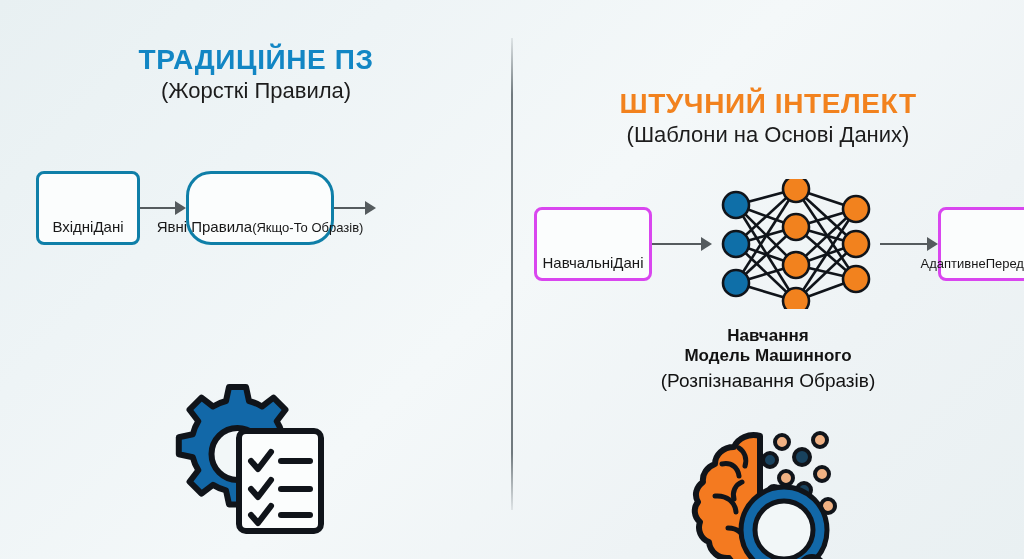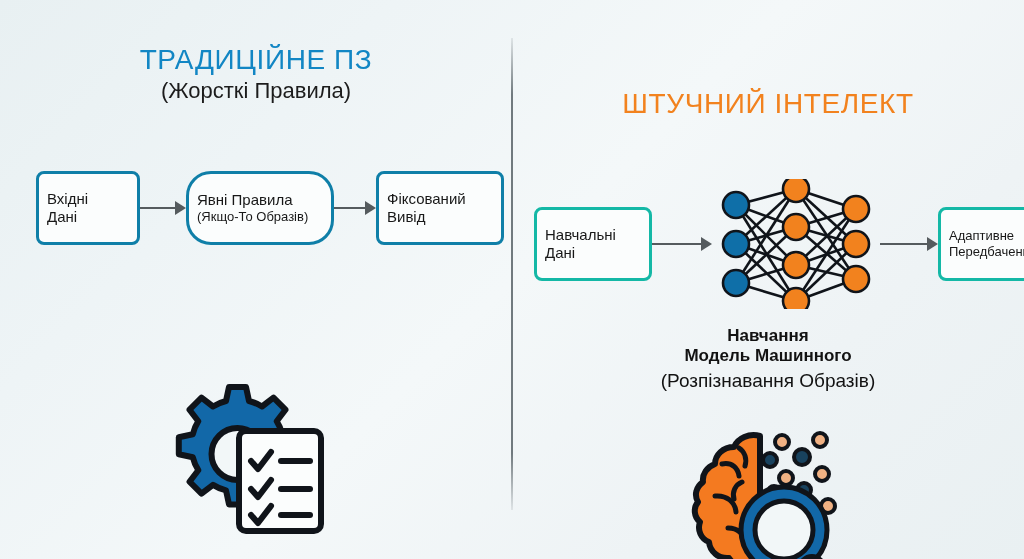--- a/index.html
+++ b/index.html
@@ -43,21 +43,21 @@
   
   .heading {
     position: absolute;
     top: 45px;
     left: 0;
     width: 512px;
     text-align: center;
   }
   .heading .title {
     font-size: 28px;
-    font-weight: normal;
+    font-weight: bold;
     letter-spacing: 0.6px;
     line-height: 1.05;
     margin: 0;
     text-align: center;
   }
   .heading .subtitle {
     font-size: 22px;
     font-weight: normal;
     color: #1c1c1c;
     margin: 5px 0 0 0;
@@ -77,33 +77,32 @@
     top: 171px;
   }
   .flow-right {
     left: 22px;
     top: 135px;
   }
 
   .fbox {
     box-sizing: border-box;
     display: flex;
-    align-items: flex-start;
+    align-items: flex-end;
     justify-content: center;
-    flex-direction: column;
     border-radius: 8px;
     background: #fbfdfd;
     text-align: center;
     padding: 6px 8px;
   }
   .fbox .l1 { font-size: 15px; color: #181818; line-height: 1.22; white-space: nowrap; }
   .fbox .l2 { font-size: 13px; color: #181818; line-height: 1.22; white-space: nowrap; }
 
   .fbox.blue   { border: 3px solid #0f7fa8; }
-  .fbox.orange { border: 3px solid #14b8a6; }
+  .fbox.orange { border: 3px solid #d946ef; }
 
   .b-input    { width: 104px; height: 74px; }
   .b-rules    { width: 148px; height: 74px; border-radius: 25px; }
   .b-output   { width: 128px; height: 74px; }
 
   .b-train    { width: 118px; height: 74px; }
   .b-predict  { width: 118px; height: 74px; }
 
   
   .arrow {
@@ -189,24 +188,20 @@
       <div class="fbox blue b-rules">
         <div class="l1">Явні Правила</div>
         <div class="l2">(Якщо-То Образів)</div>
       </div>
 
       <div class="arrow a2">
         <div class="shaft"></div>
         <div class="head"></div>
       </div>
 
-      <div class="fbox blue b-output">
-        <div class="l1">Фіксований</div>
-        <div class="l1">Вивід</div>
-      </div>
 
     </div>
 
     <div class="icon-wrap icon-gear">
       <svg width="190" height="160" viewBox="0 0 190 160">
         <g>
           <path d="M74 8 l17 0 3 14 a44 44 0 0 1 13 5.5 l11.5 -8.8 12 12 -8.8 11.5 a44 44 0 0 1 5.5 13 l14 3 0 17 -14 3 a44 44 0 0 1 -5.5 13 l8.8 11.5 -12 12 -11.5 -8.8 a44 44 0 0 1 -13 5.5 l-3 14 -17 0 -3 -14 a44 44 0 0 1 -13 -5.5 l-11.5 8.8 -12 -12 8.8 -11.5 a44 44 0 0 1 -5.5 -13 l-14 -3 0 -17 14 -3 a44 44 0 0 1 5.5 -13 l-8.8 -11.5 12 -12 11.5 8.8 a44 44 0 0 1 13 -5.5 Z" fill="#1268a8" stroke="#10141a" stroke-width="6" stroke-linejoin="round"></path>
           <circle cx="82.5" cy="75" r="26" fill="#f2f7f8" stroke="#10141a" stroke-width="6"></circle>
         </g>
         <g>
@@ -220,20 +215,21 @@
         </g>
       </svg>
     </div>
 
   </div>
 
   <div class="panel right">
 
     <div class="heading">
       <div class="title">ШТУЧНИЙ ІНТЕЛЕКТ</div>
+      <div class="subtitle">(Шаблони на Основі Даних)</div>
     </div>
 
     <div class="flow flow-right">
 
       <div class="fbox orange b-train">
         <div class="l1">Навчальні</div>
         <div class="l1">Дані</div>
       </div>
 
       <div class="arrow ar1">

